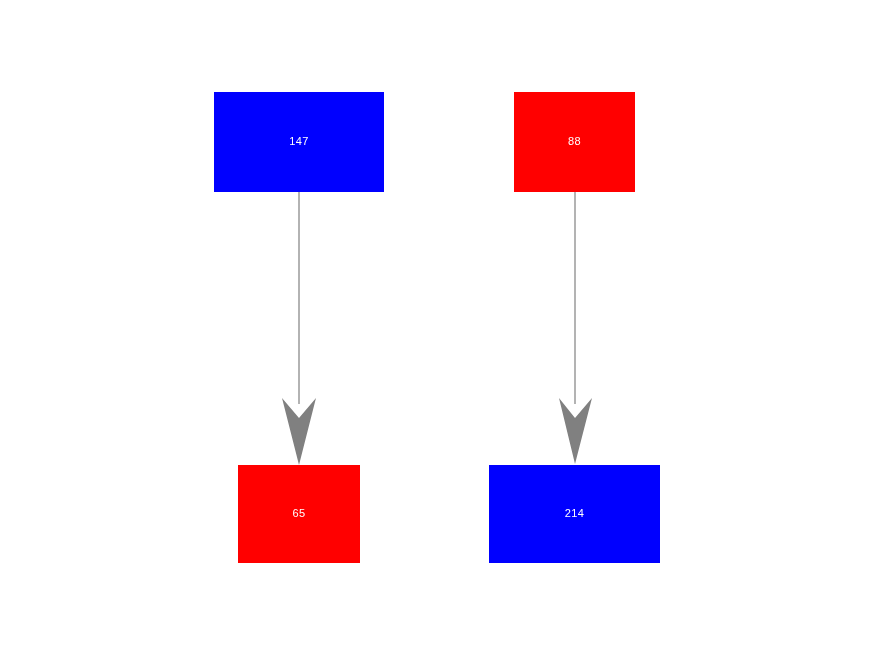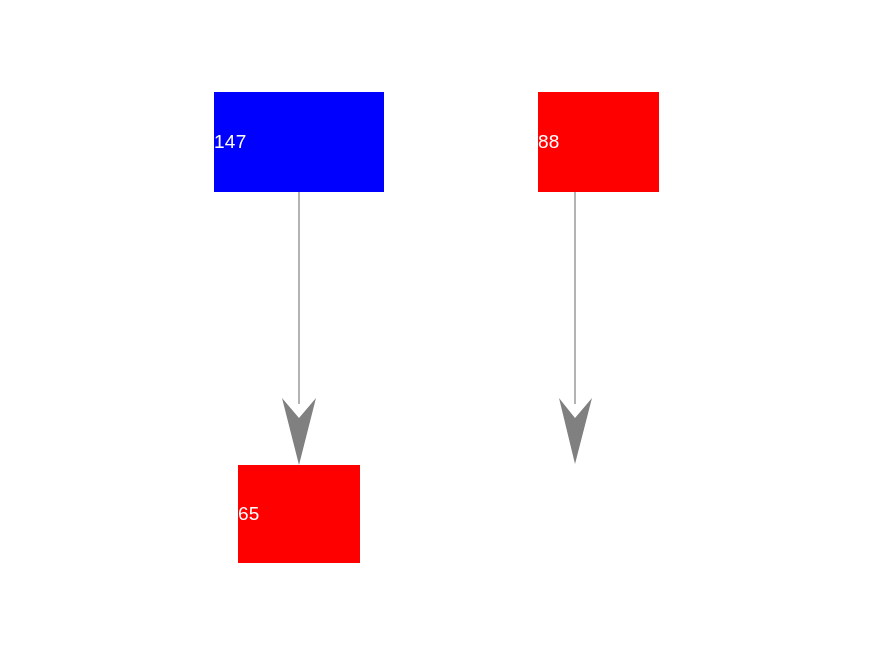--- a/index.html
+++ b/index.html
@@ -15,23 +15,24 @@
     width: 876px;
     height: 656px;
     background: #ffffff;
     overflow: hidden;
   }
   .node {
     position: absolute;
     box-sizing: border-box;
     display: flex;
     align-items: center;
+    justify-content: center;
     color: #ffffff;
     font-family: "Liberation Sans", sans-serif;
-    font-size: 19px;
+    font-size: 11px;
     line-height: 1;
     letter-spacing: 0.3px;
     user-select: none;
   }
   .node-label {
     display: block;
     transform: translateY(-1px);
   }
   .edge-layer {
     position: absolute;
@@ -55,22 +56,25 @@
     <g>
       <line x1="575" y1="192" x2="575" y2="404" stroke="#808080" stroke-width="1.2"></line>
       <polygon points="559,398 575,418 592,398 575,464" fill="#808080"></polygon>
     </g>
   </svg>
 
   <div class="node" style="left:214px; top:92px; width:170px; height:100px; background:#0000FF;">
     <span class="node-label">147</span>
   </div>
 
-  <div class="node" style="left:514px; top:92px; width:121px; height:100px; background:#FF0000;margin-left:24px;">
+  <div class="node" style="left:514px; top:92px; width:121px; height:100px; background:#FF0000;">
     <span class="node-label">88</span>
   </div>
 
   <div class="node" style="left:238px; top:465px; width:122px; height:98px; background:#FF0000;">
     <span class="node-label">65</span>
   </div>
 
+  <div class="node" style="left:489px; top:465px; width:171px; height:98px; background:#0000FF;">
+    <span class="node-label">214</span>
+  </div>
 
 </div>
 
 </body></html>

